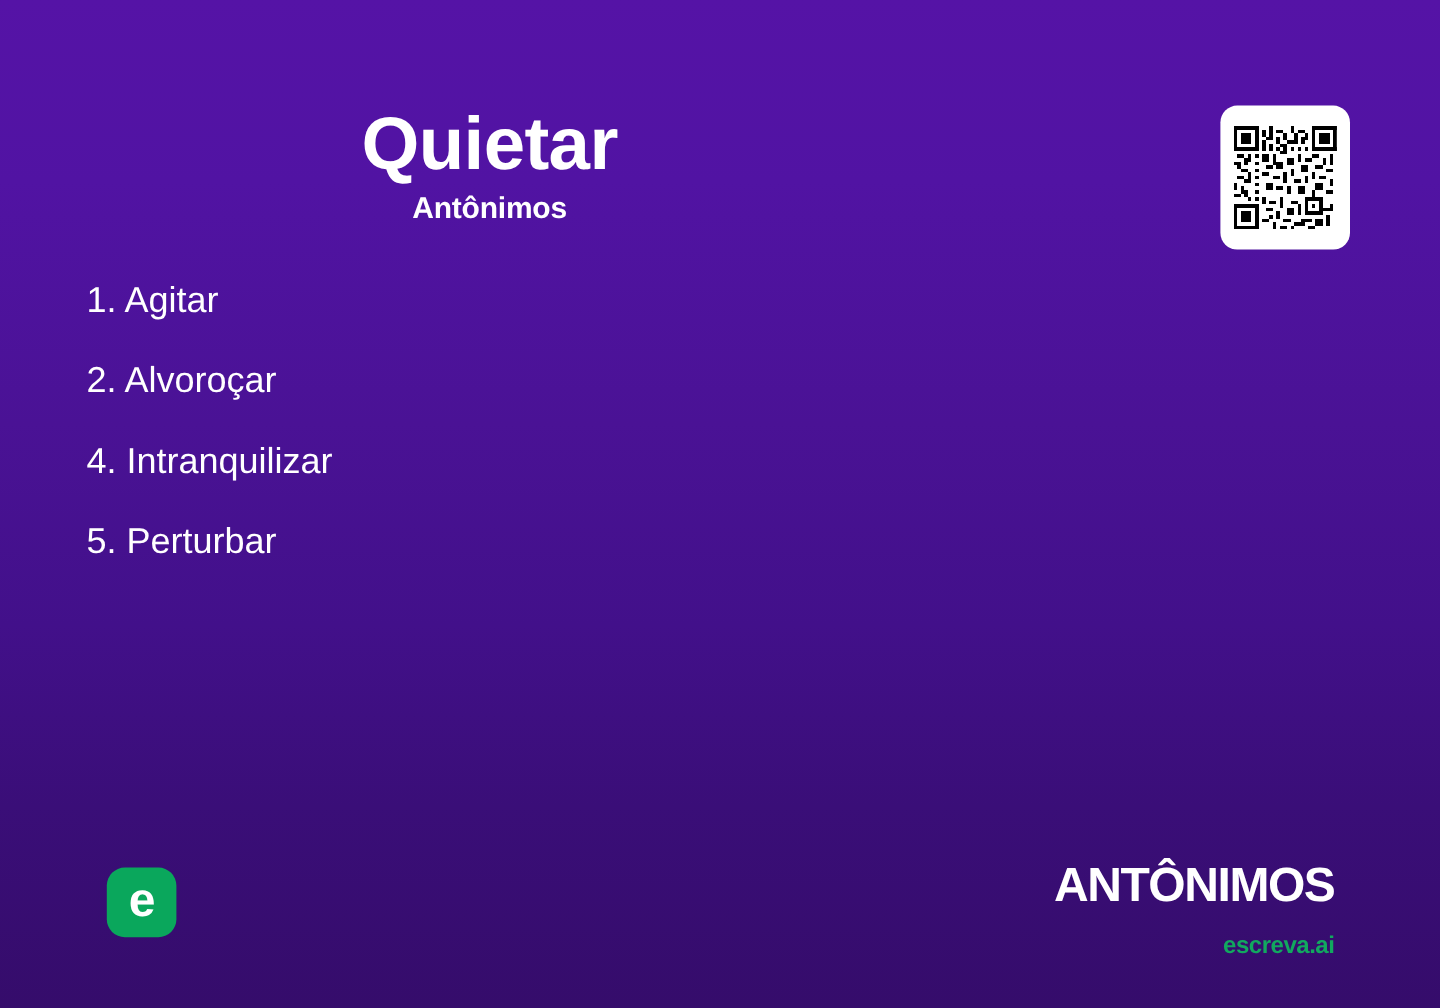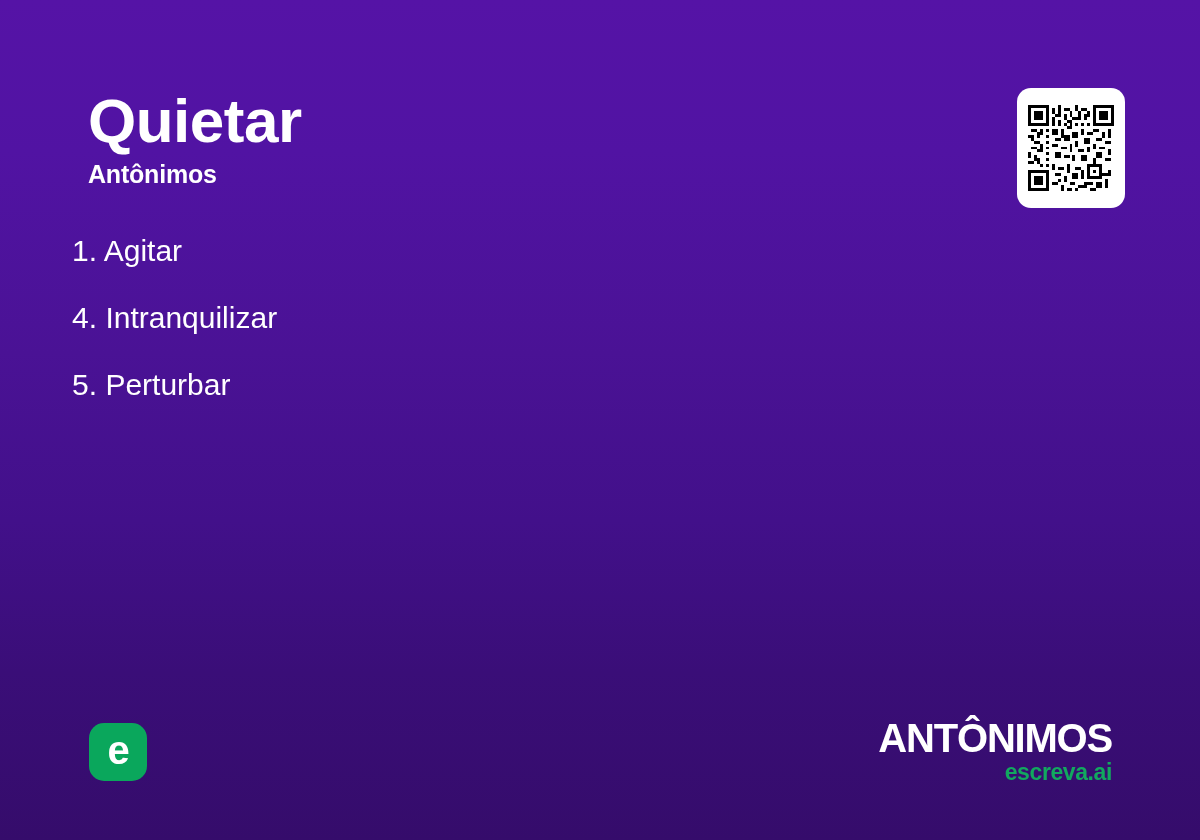--- a/index.html
+++ b/index.html
@@ -23,20 +23,21 @@
     position:relative;
     -webkit-font-smoothing:antialiased;
   }
 
   
   .word-block {
     position:absolute;
     left:88px;
     top:88px;
     width:640px;
+    text-align:center;
   }
 
   .word-title {
     font-size:62px;
     font-weight:bold;
     color:#ffffff;
     line-height:1.05;
     letter-spacing:-0.5px;
   }
 
@@ -117,40 +118,44 @@
     width:300px;
   }
   .brand-main {
     font-size:40px;
     font-weight:bold;
     color:#ffffff;
     line-height:1;
     letter-spacing:-1.2px;
   }
   .brand-sub {
-    font-size:23px;
+    font-size:20px;
     font-weight:bold;
     color:#12a85f;
     line-height:1;
-    margin-top:3px;
+    margin-top:20px;
     letter-spacing:-0.4px;
   }
 </style>
 </head>
 <body>
 
 <div class="word-block">
   <div class="word-title">Quietar</div>
   <div class="word-subtitle">Antônimos</div>
 </div>
 
 <ul class="syn-list">
   <li class="syn-item">
     <span class="syn-index">1.</span>
     <span class="syn-word">Agitar</span>
+  </li>
+  <li class="syn-item">
+    <span class="syn-index">2.</span>
+    <span class="syn-word">Alvoroçar</span>
   </li>
   <li class="syn-item">
     <span class="syn-index">4.</span>
     <span class="syn-word">Intranquilizar</span>
   </li>
   <li class="syn-item">
     <span class="syn-index">5.</span>
     <span class="syn-word">Perturbar</span>
   </li>
 </ul>

